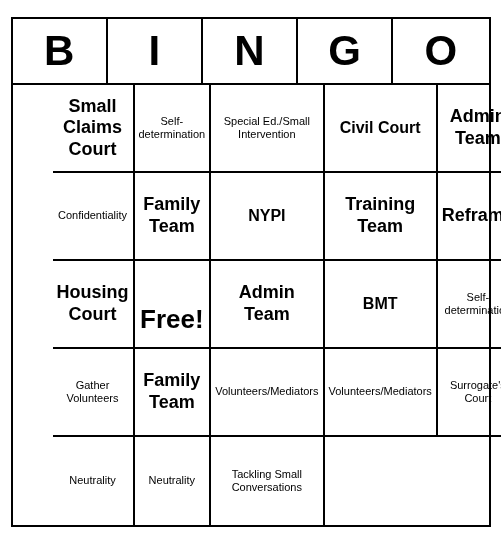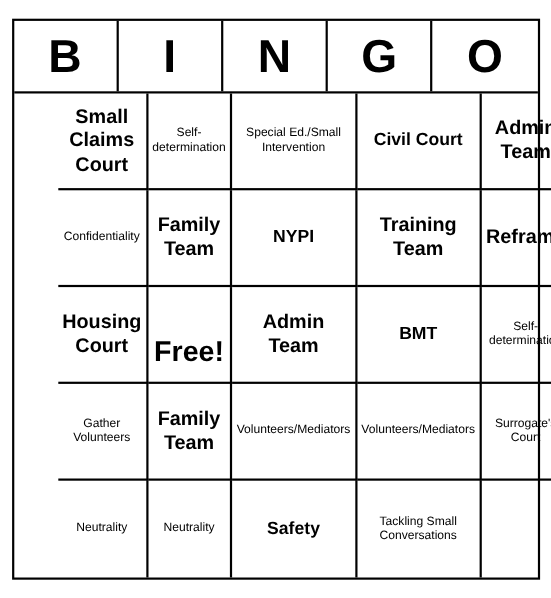--- a/index.html
+++ b/index.html
@@ -146,19 +146,16 @@
       <div class="bingo-cell">
         <span class="cell-text small">Surrogate's Court</span>
       </div>
       <div class="bingo-cell">
         <span class="cell-text small">Neutrality</span>
       </div>
       <div class="bingo-cell">
         <span class="cell-text small">Neutrality</span>
       </div>
       <div class="bingo-cell">
-        <span class="cell-text large">Safety</span>
-      </div>
-      <div class="bingo-cell">
         <span class="cell-text small">Tackling Small Conversations</span>
       </div>
     </div>
 </div>
 
 </body></html>

